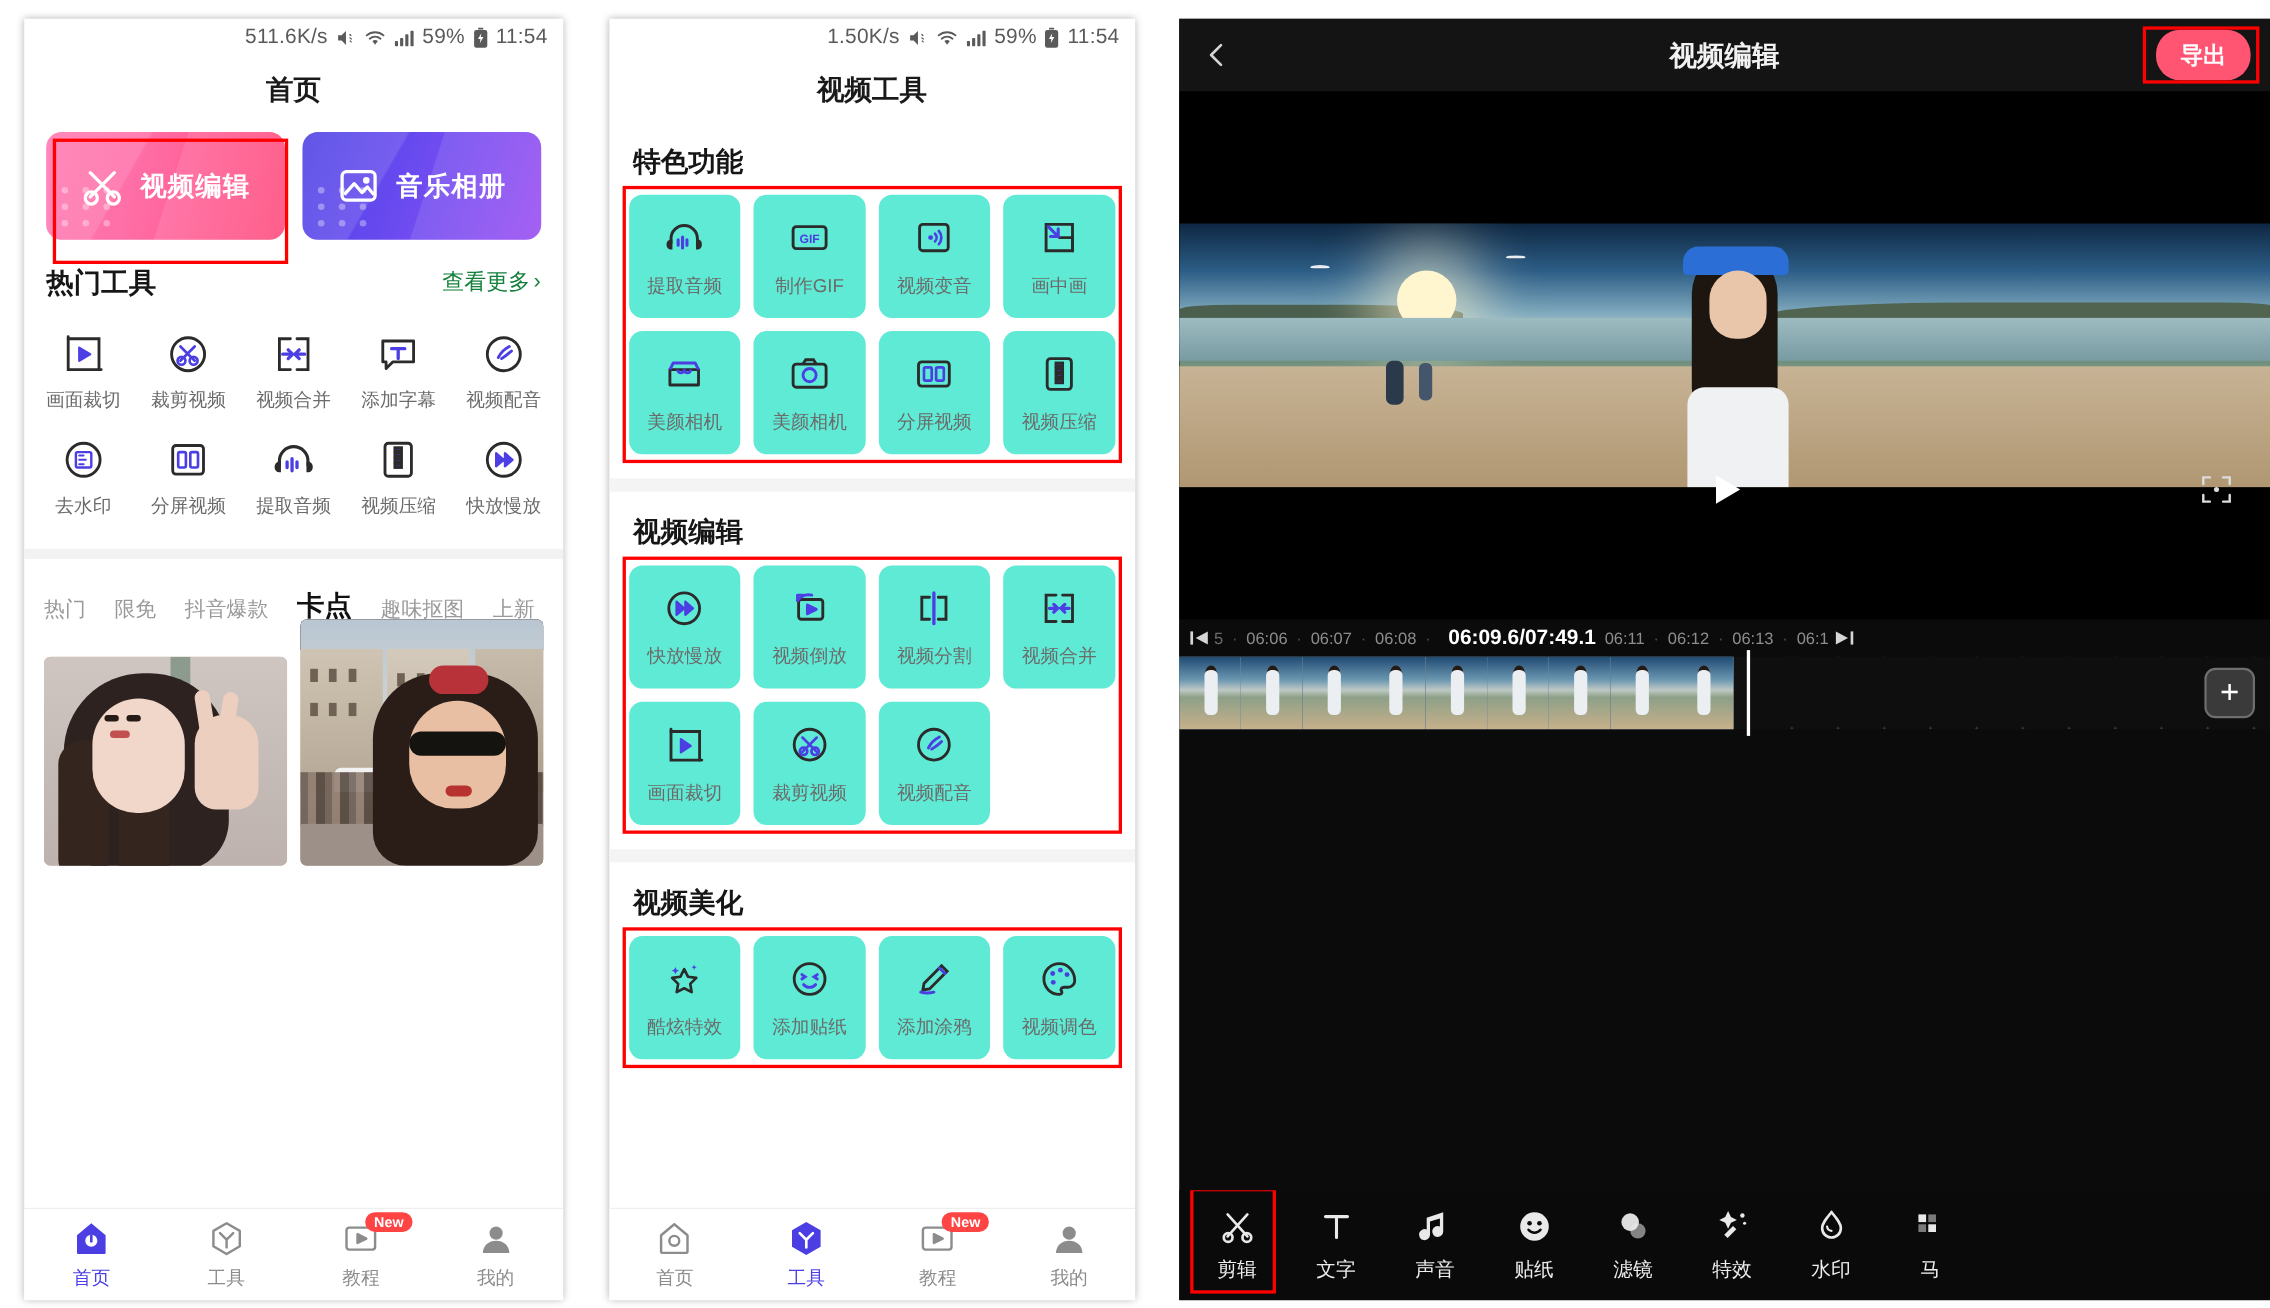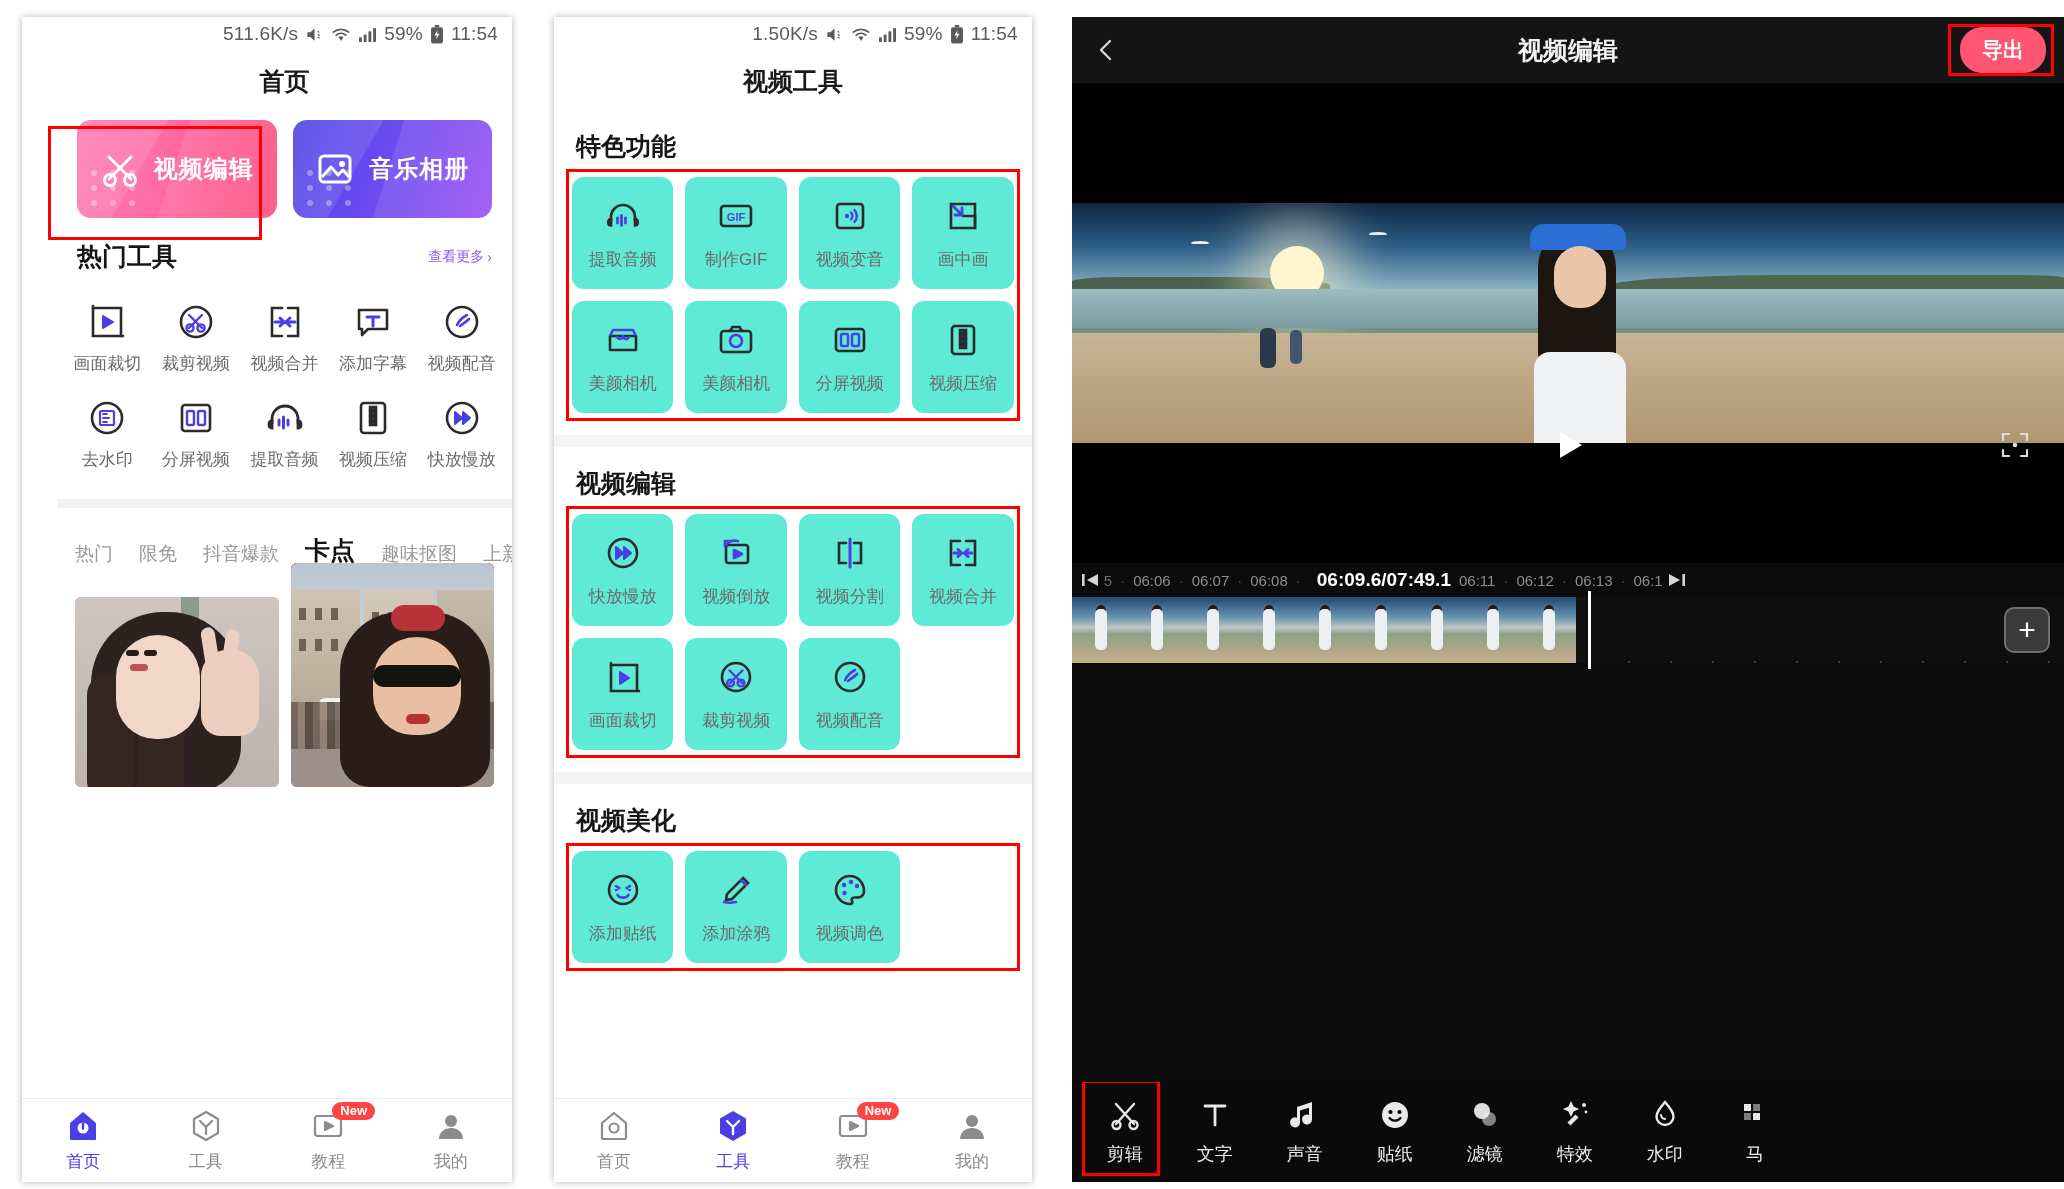--- a/index.html
+++ b/index.html
@@ -96,21 +96,21 @@
     position: relative; z-index: 2;
     color: #fff; font-size: 24px; font-weight: bold; letter-spacing: 1px;
   }
 
   
   .sec-head {
     display: flex; align-items: center; justify-content: space-between;
     padding: 22px 20px 4px 20px;
   }
   .sec-title { font-size: 25px; font-weight: bold; color: #161616; text-align: center; }
-  .sec-more { font-size: 14px; color: #8b5cf6; display:flex; align-items:center; gap:3px; }
+  .sec-more { font-size: 20px; color: #15803d; display:flex; align-items:center; gap:3px; }
 
   
   .tool-grid {
     display: grid;
     grid-template-columns: repeat(5, 1fr);
     row-gap: 4px;
     padding: 14px 6px 16px 6px;
   }
   .tool-cell {
     display: flex; flex-direction: column; align-items: center; gap: 9px;
@@ -296,21 +296,21 @@
   }
   .tb-item { flex: 0 0 auto; width: 90px; display:flex; flex-direction:column; align-items:center; gap:10px; position:relative; }
   .tb-item .ico { width: 34px; height: 34px; color:#e9e9e9; }
   .tb-item .lbl { font-size: 18px; color:#ededed; }
 </style>
 </head>
 <body>
 
 <div class="stage">
 
-  <div class="panel panel-shadow" style="width:495px;height:1165px;margin:17px 0 0 22px;padding-left:35px;">
+  <div class="panel panel-shadow" style="width:495px;height:1165px;margin:17px 0 0 22px;">
 
     <div class="statusbar">
       <span>511.6K/s</span>
       <span class="sb-icon">
         <svg width="19" height="19" viewBox="0 0 24 24" fill="currentColor">
             <path d="M3 9v6h4l5 5V4L7 9H3z"></path>
             <path d="M16.5 8l1.2 1.2M16.5 12l1.8 1.2M16.8 15.5l1.2.9" stroke="currentColor" stroke-width="1.4" fill="none" stroke-linecap="round"></path>
           </svg>
       </span>
       <span class="sb-icon">
@@ -832,20 +832,32 @@
         <div class="fn-card empty"></div>
       </div>
       <div class="redbox" style="left:12px;top:-4px;right:12px;bottom:-2px;"></div>
     </div>
 
     <div class="p2-band"></div>
 
     <div class="p2-sec-title">视频美化</div>
     <div style="position:relative;">
       <div class="card-grid">
+        <div class="fn-card">
+          <span class="ico">
+            <svg viewBox="0 0 40 40" fill="none" stroke="#2b2b2b" stroke-width="2.4" stroke-linejoin="round">
+                <path d="M20 11l3.4 6.9 7.6 1.1-5.5 5.4 1.3 7.6L20 28.4l-6.8 3.6 1.3-7.6-5.5-5.4 7.6-1.1z"></path>
+                <g fill="#4b3fe4" stroke="none">
+                  <path d="M12 9l1 2.4 2.4 1L13 13.4 12 16l-1-2.6-2.4-1 2.4-1z"></path>
+                  <path d="M29 7l.7 1.7 1.7.7-1.7.7-.7 1.7-.7-1.7-1.7-.7 1.7-.7z"></path>
+                </g>
+              </svg>
+          </span>
+          <span class="lbl">酷炫特效</span>
+        </div>
         <div class="fn-card">
           <span class="ico">
             <svg viewBox="0 0 40 40" fill="none" stroke="#2b2b2b" stroke-width="2.6">
                 <circle cx="20" cy="20" r="14"></circle>
                 <g stroke="#4b3fe4" stroke-width="2.6" stroke-linecap="round">
                   <path d="M13 16l3 2-3 2M27 16l-3 2 3 2M14.5 25a7 7 0 0011 0"></path>
                 </g>
               </svg>
           </span>
           <span class="lbl">添加贴纸</span>

